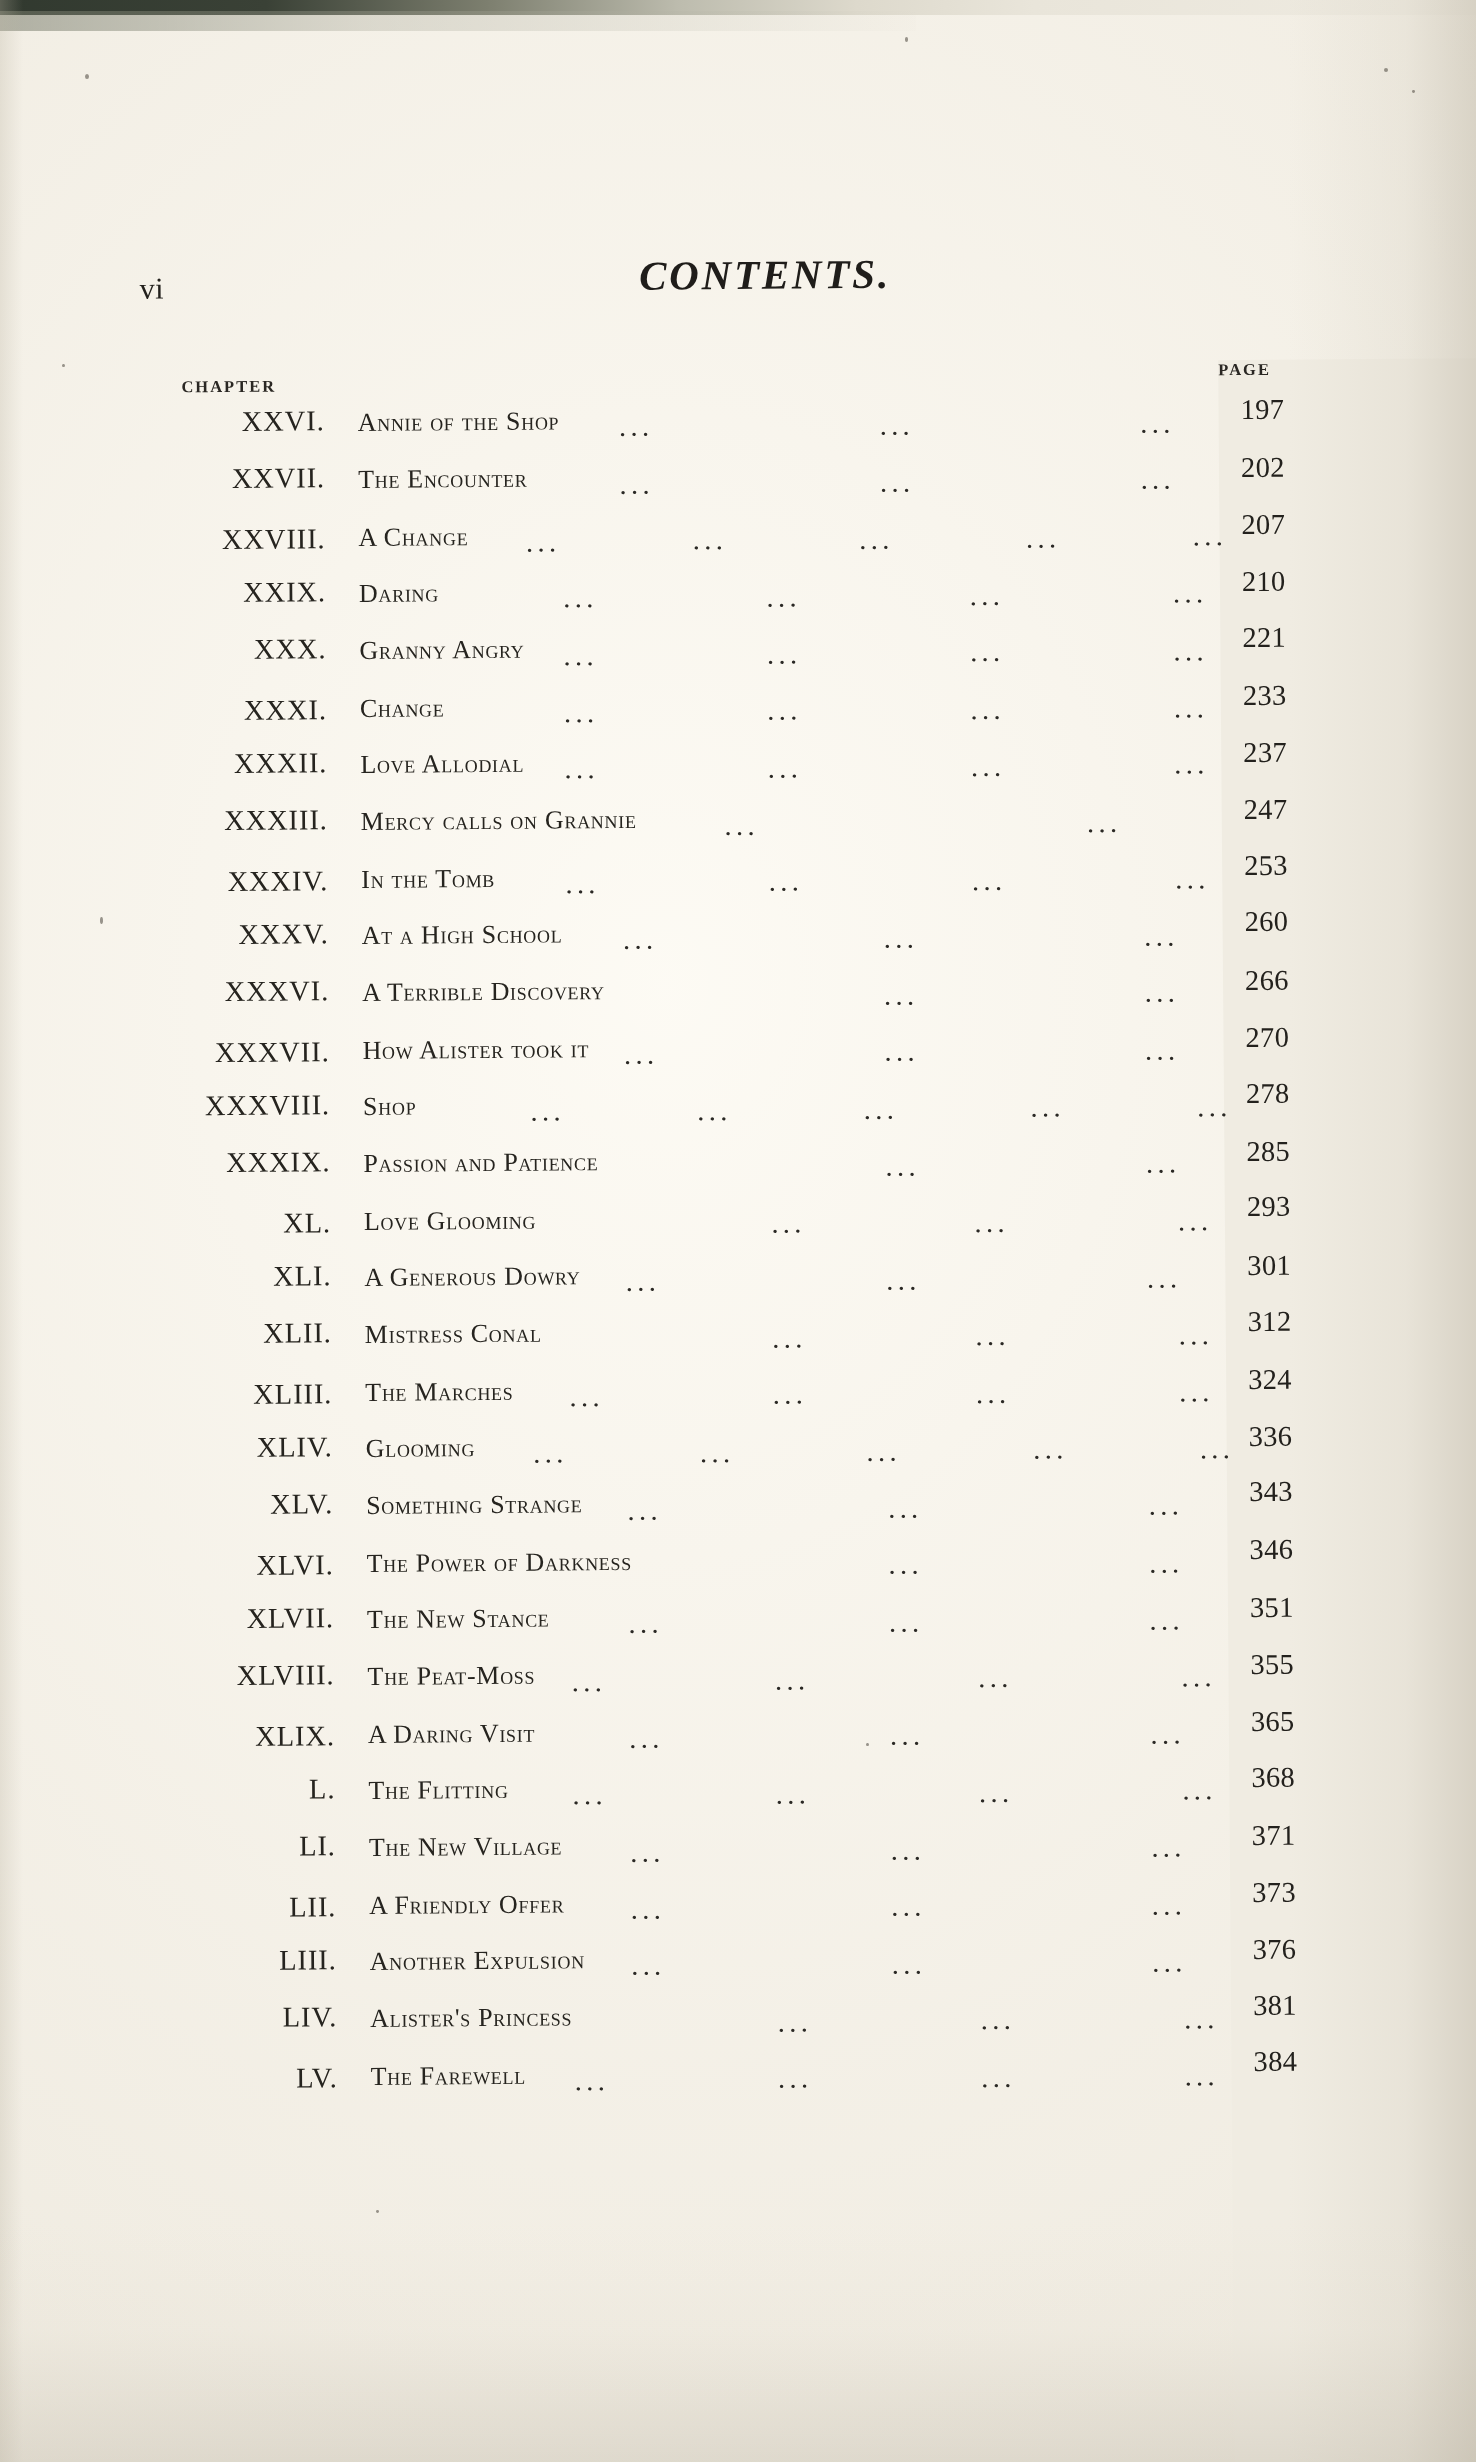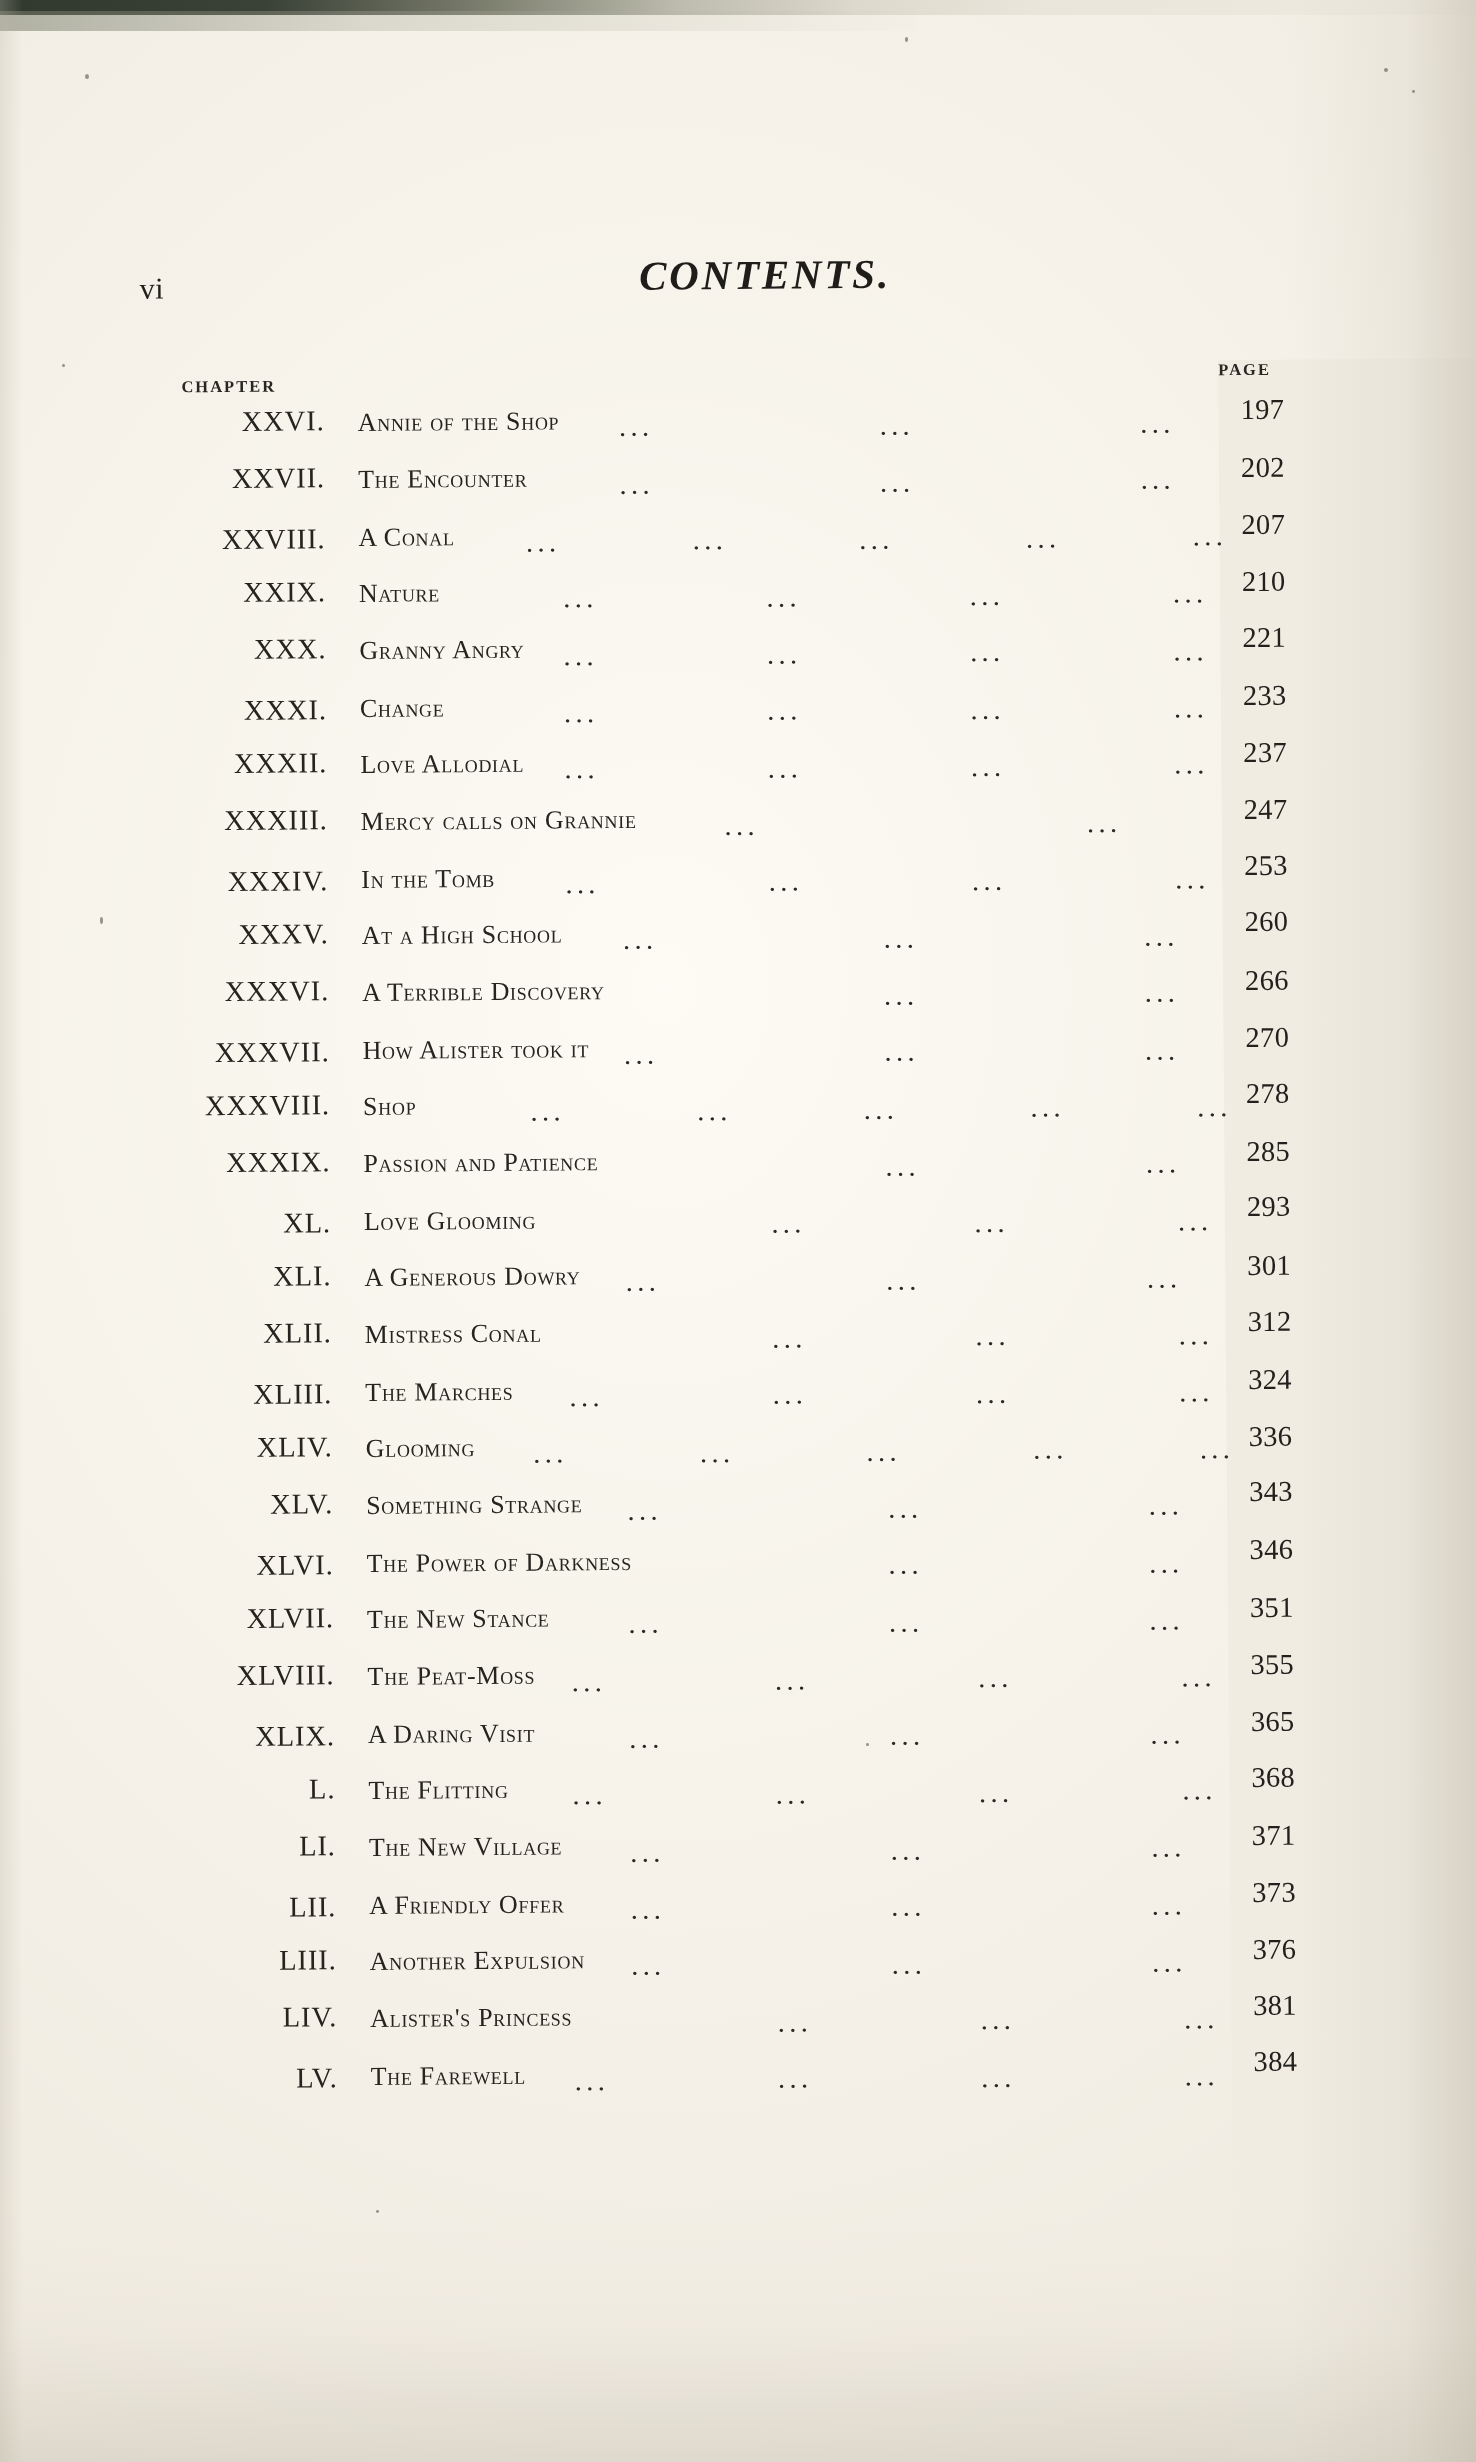--- a/index.html
+++ b/index.html
@@ -223,33 +223,33 @@
           <span class="title">The Encounter</span>
           <span class="leaders">
             <span class="dots" style="right: 2.3px; left: calc(28.17%); top: 10.3px;">․․․</span>
             <span class="dots" style="right: 2.3px; left: calc(56.34%); top: 10.8px;">․․․</span>
             <span class="dots" style="right: 2.3px; left: calc(84.51%); top: 9.7px;">․․․</span>
           </span>
           <span class="pagenum">202</span>
         </div>
         <div class="toc-row">
           <span class="num">XXVIII.</span>
-          <span class="title">A Conal</span>
+          <span class="title">A Change</span>
           <span class="leaders">
             <span class="dots" style="right: 2.3px; left: calc(18.02%); top: 10.8px;">․․․</span>
             <span class="dots" style="right: 2.3px; left: calc(36.04%); top: 9.7px;">․․․</span>
             <span class="dots" style="right: 2.3px; left: calc(54.05%); top: 10.3px;">․․․</span>
             <span class="dots" style="right: 2.3px; left: calc(72.07%); top: 10.8px;">․․․</span>
             <span class="dots" style="right: 2.3px; left: calc(90.09%); top: 9.7px;">․․․</span>
           </span>
           <span class="pagenum">207</span>
         </div>
         <div class="toc-row">
           <span class="num">XXIX.</span>
-          <span class="title">Nature</span>
+          <span class="title">Daring</span>
           <span class="leaders">
             <span class="dots" style="right: 2.3px; left: calc(21.98%); top: 9.7px;">․․․</span>
             <span class="dots" style="right: 2.3px; left: calc(43.96%); top: 10.3px;">․․․</span>
             <span class="dots" style="right: 2.3px; left: calc(65.93%); top: 10.8px;">․․․</span>
             <span class="dots" style="right: 2.3px; left: calc(87.91%); top: 9.7px;">․․․</span>
           </span>
           <span class="pagenum">210</span>
         </div>
         <div class="toc-row">
           <span class="num">XXX.</span>

